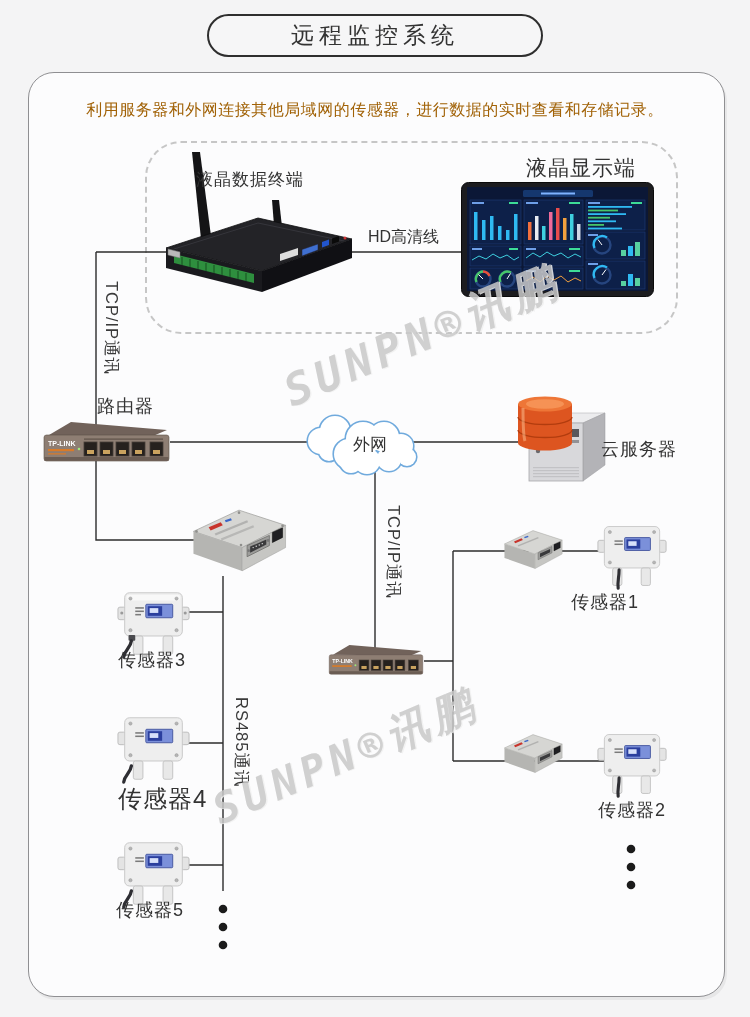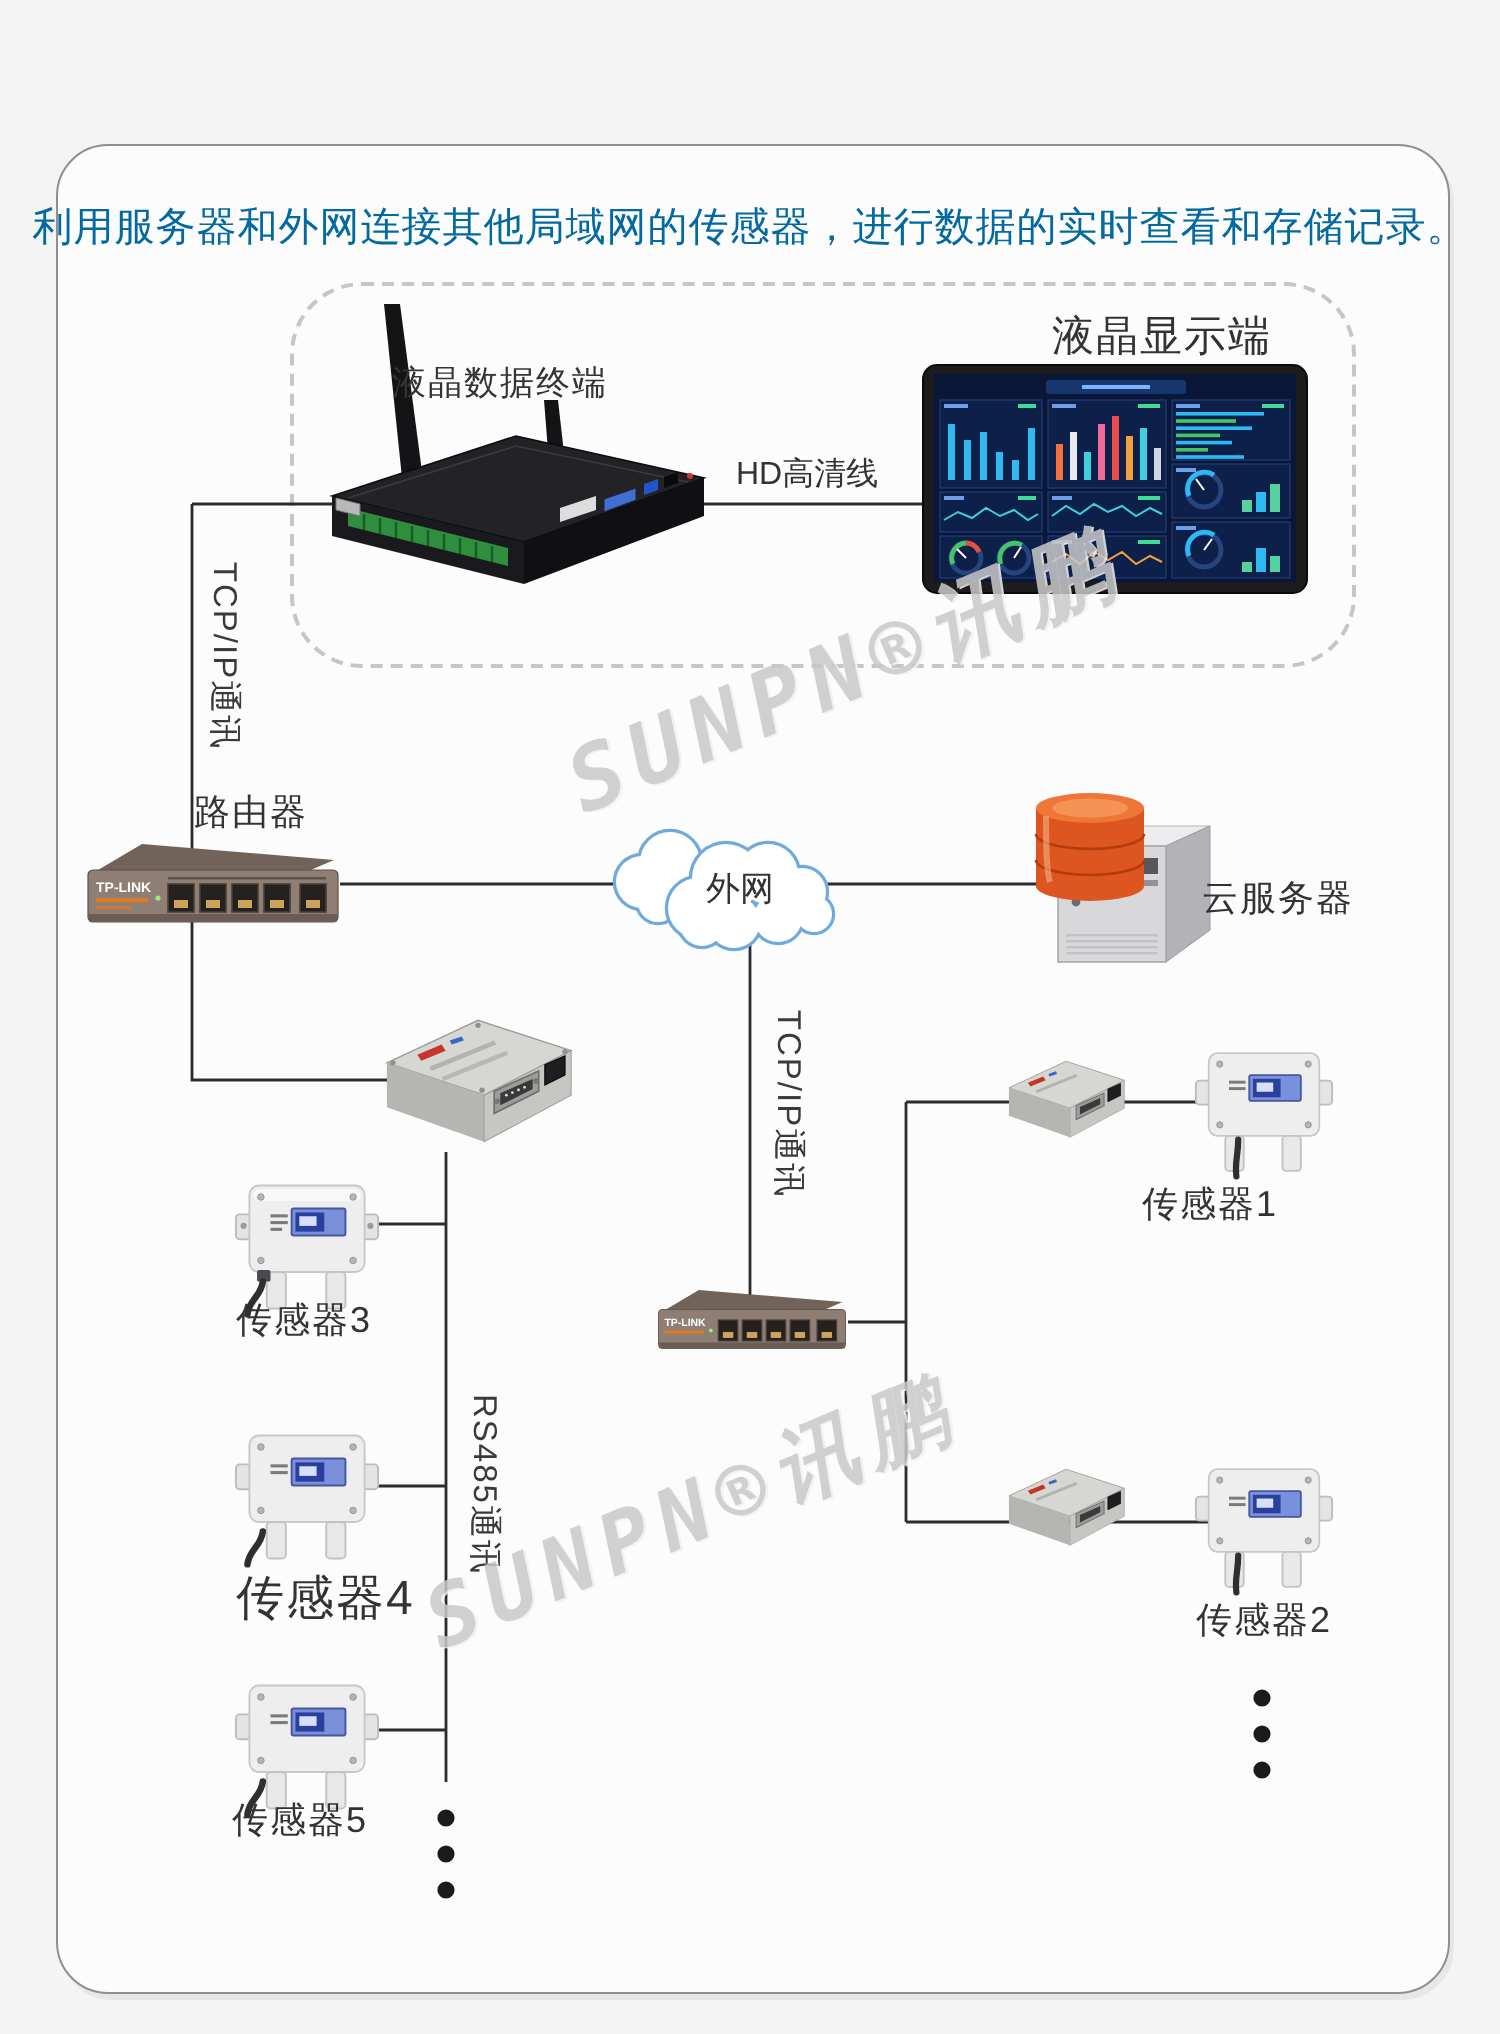--- a/index.html
+++ b/index.html
@@ -4,38 +4,41 @@
 <style>
   html,body{margin:0;padding:0;background:#e9e9ea;}
   .page{position:relative;width:750px;height:1017px;background:#f4f4f5;overflow:hidden;
         font-family:"Liberation Sans",sans-serif;color:#333;margin:0 auto;}
   .abs{position:absolute;}
   .title-pill{position:absolute;left:50%;top:14px;transform:translateX(-50%);
       width:332px;height:39px;border:2px solid #2e2e2e;border-radius:22px;background:#f6f6f7;
       display:flex;align-items:center;justify-content:center;font-size:23px;letter-spacing:5px;color:#333;}
   .container{position:absolute;left:28px;top:72px;width:695px;height:923px;background:#fcfcfd;
       border:1px solid #8f8f92;border-radius:26px;box-shadow:2px 3px 0 rgba(0,0,0,0.05);}
-  .desc{position:absolute;left:0;right:0;top:100px;text-align:center;font-size:20px;
-      color:#0369a1;letter-spacing:0.5px;}
+  .desc{position:absolute;left:0;right:0;top:100px;text-align:center;font-size:16px;
+      color:#a16207;letter-spacing:0.5px;}
   .dashed-box{position:absolute;left:145px;top:141px;width:529px;height:189px;
       border:2px dashed #c6c6c6;border-radius:36px;}
   .lbl{position:absolute;white-space:nowrap;color:#333;}
   .vlbl{position:absolute;white-space:nowrap;color:#3a3a3a;font-size:16.5px;height:18px;
       line-height:18px;text-align:center;letter-spacing:1px;transform:rotate(90deg);}
   .wm{position:absolute;white-space:nowrap;font-family:"DejaVu Sans Mono",monospace;
       font-style:italic;font-weight:bold;color:#c9c9c9;text-shadow:1px 1px 0 #f1f1f1;
       letter-spacing:6px;transform-origin:left bottom;opacity:.85;pointer-events:none;}
   svg{display:block;}
   .lines{pointer-events:none;}
 </style>
 </head>
 <body>
 
 <div class="page">
 
+  <div class="title-pill">
+    <span>远程监控系统</span>
+  </div>
 
   <div class="container"></div>
 
   <div class="desc">利用服务器和外网连接其他局域网的传感器，进行数据的实时查看和存储记录。</div>
 
   <div class="dashed-box"></div>
 
   <svg class="abs lines" style="left:0;top:0" width="750" height="1017" viewBox="0 0 750 1017">
     <path d="M96,252 H170 M96,252 V426 M96,455 V540 H210 M170,442 H535 M352,252 H466
          M375,468 V648 M424,661 H453 M453,551 V761 M453,551 H604 M453,761 H604
@@ -443,21 +446,21 @@
         <rect x="19" y="25.5" width="9" height="1.6"></rect>
     </g>
     <rect x="30" y="19" width="28" height="14" rx="1" fill="#7b90da" stroke="#46579f"></rect>
     <rect x="32" y="21" width="15" height="10" fill="#2b3f9e"></rect>
     <rect x="34" y="23" width="9" height="5" fill="#d7e0fa"></rect>
     <rect x="17" y="52" width="10" height="19" rx="2" fill="#e8e8e8" stroke="#c2c2c2"></rect>
     <rect x="48" y="52" width="10" height="19" rx="2" fill="#e8e8e8" stroke="#c2c2c2"></rect>
     <path d="M24,54 C24,63 22,66 23,74" fill="none" stroke="#2e2e33" stroke-width="3.4" stroke-linecap="round"></path>
   </svg>
 
-  <div class="lbl" style="left:196px;top:180px;font-size:17px;letter-spacing:1px">液晶数据终端</div>
+  <div class="lbl" style="left:196px;top:168px;font-size:17px;letter-spacing:1px">液晶数据终端</div>
   <div class="lbl" style="left:526px;top:154px;font-size:21px;letter-spacing:1px">液晶显示端</div>
   <div class="lbl" style="left:368px;top:227px;font-size:16px">HD高清线</div>
   <div class="vlbl" style="left:62px;top:319px;width:100px">TCP/IP通讯</div>
   <div class="lbl" style="left:97px;top:394px;font-size:18px;letter-spacing:1px">路由器</div>
   <div class="lbl" style="left:338px;top:433px;width:64px;text-align:center;font-size:17px">外网</div>
   <div class="lbl" style="left:601px;top:437px;font-size:18px;letter-spacing:1px">云服务器</div>
   <div class="vlbl" style="left:344px;top:543px;width:100px">TCP/IP通讯</div>
   <div class="vlbl" style="left:197px;top:733px;width:90px">RS485通讯</div>
   <div class="lbl" style="left:118px;top:648px;font-size:18px;letter-spacing:1px">传感器3</div>
   <div class="lbl" style="left:118px;top:783px;font-size:24px;letter-spacing:1px">传感器4</div>

